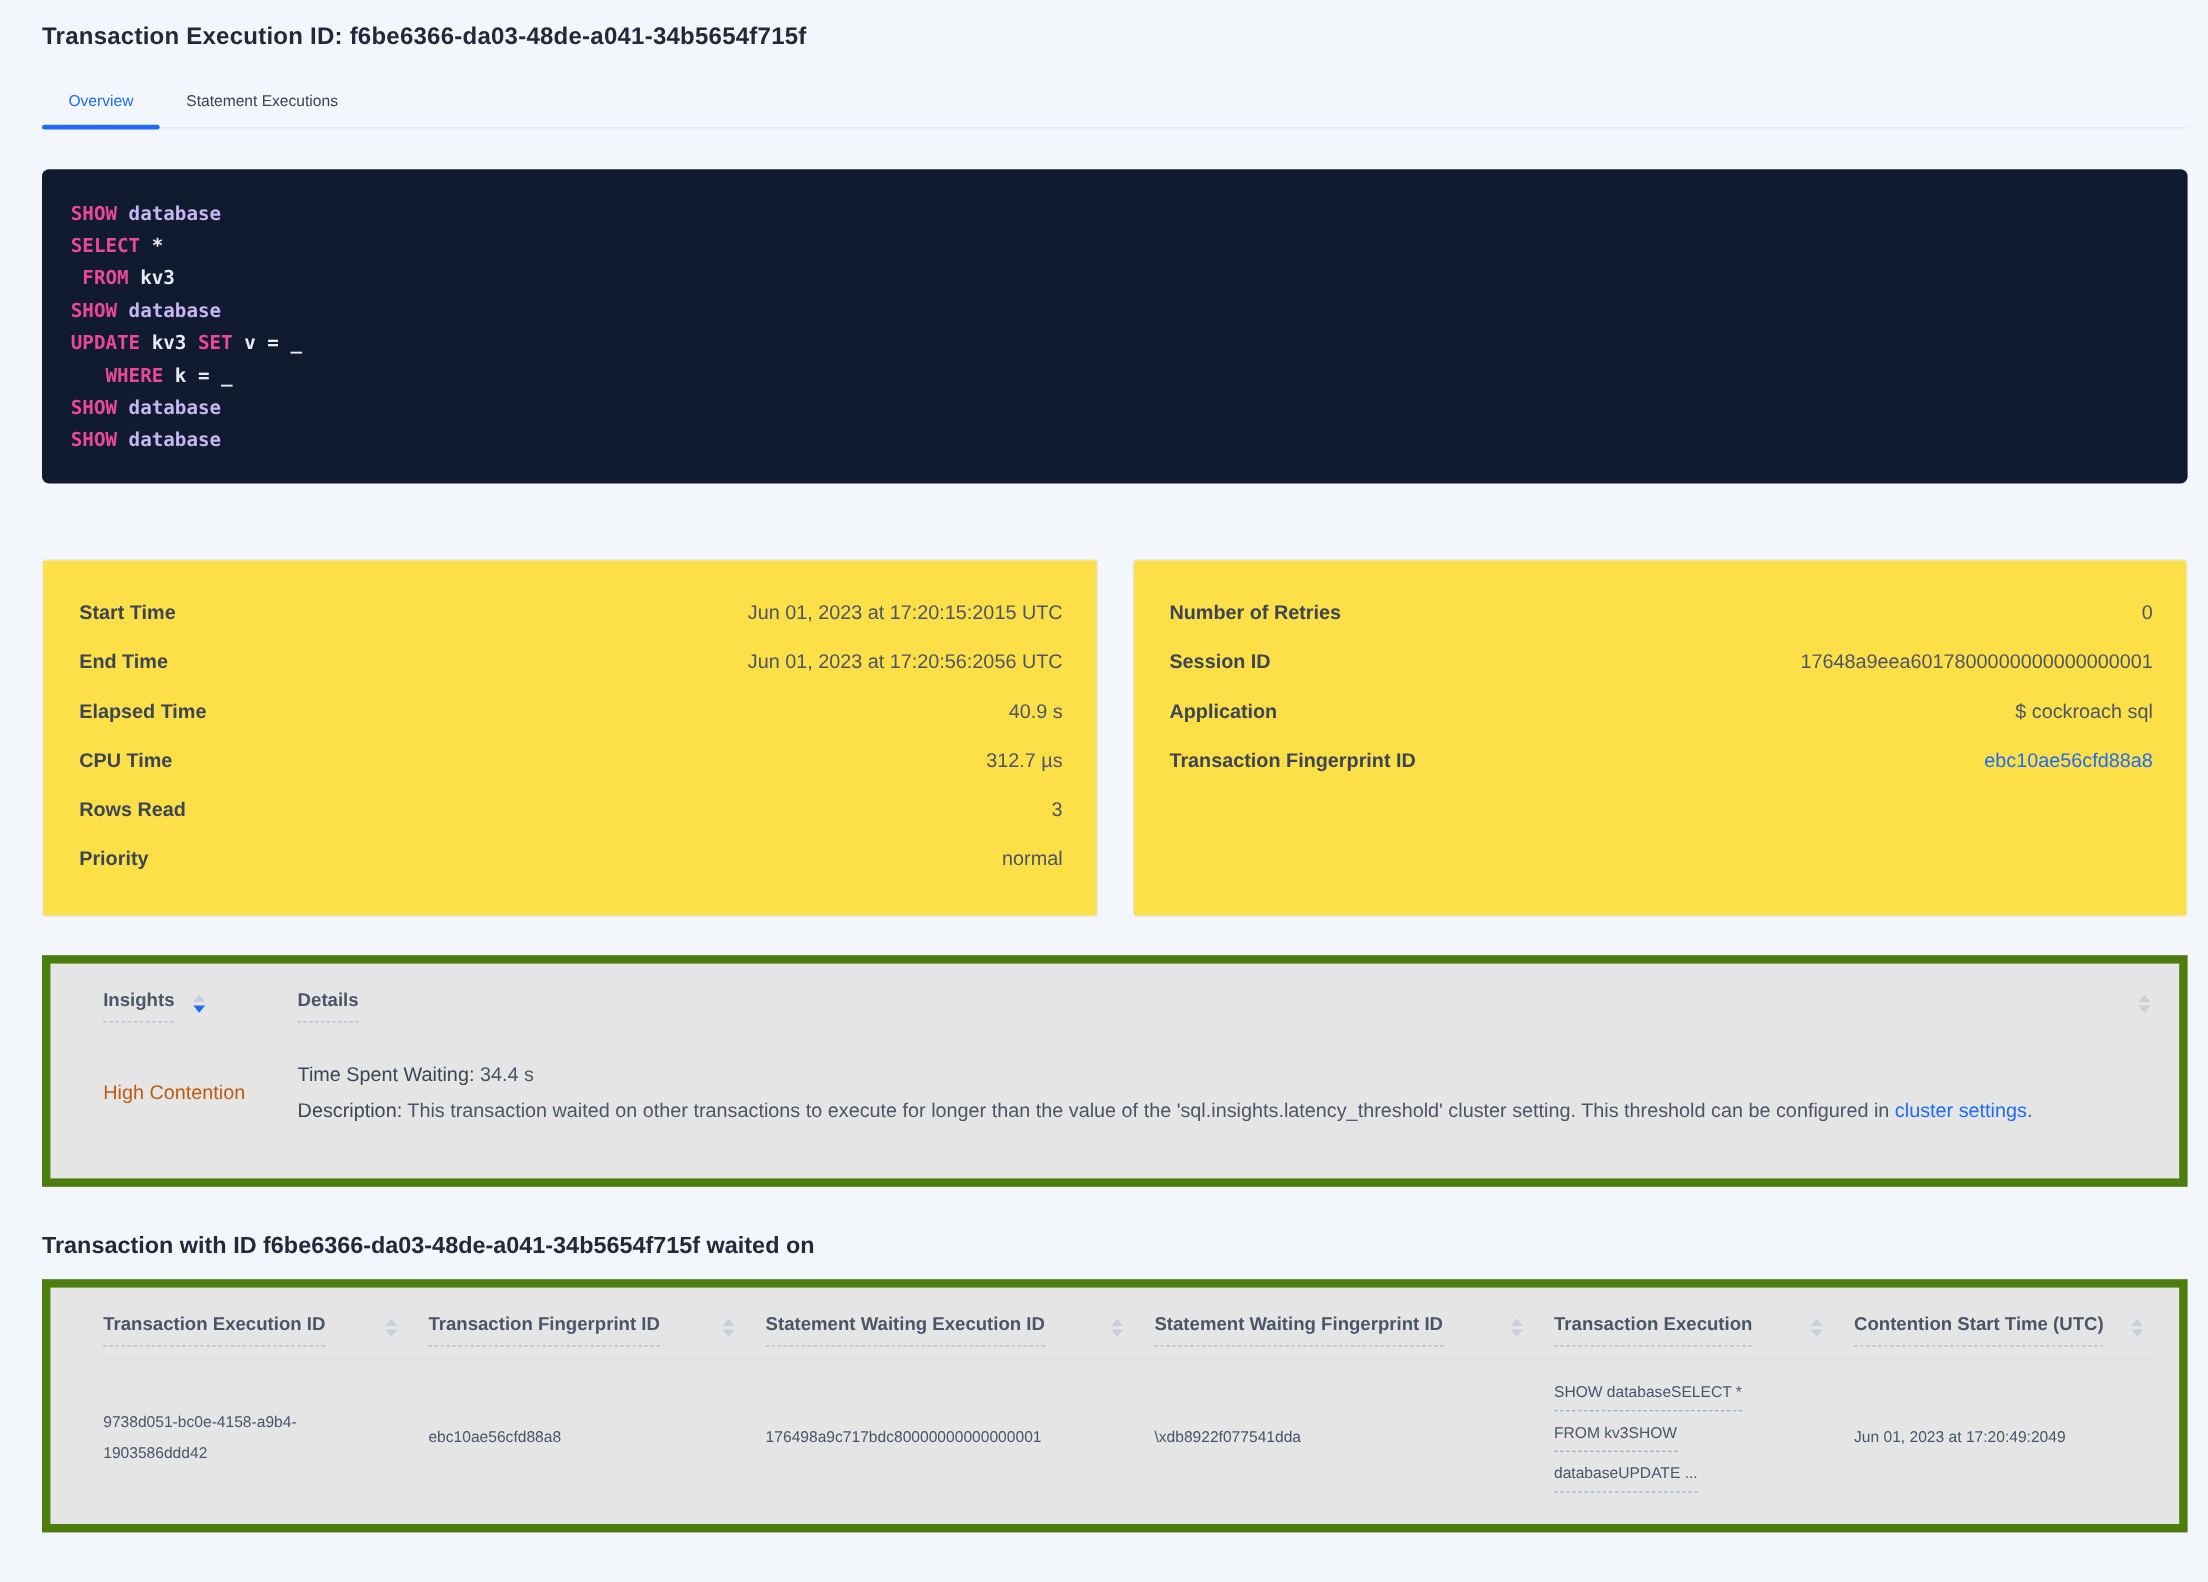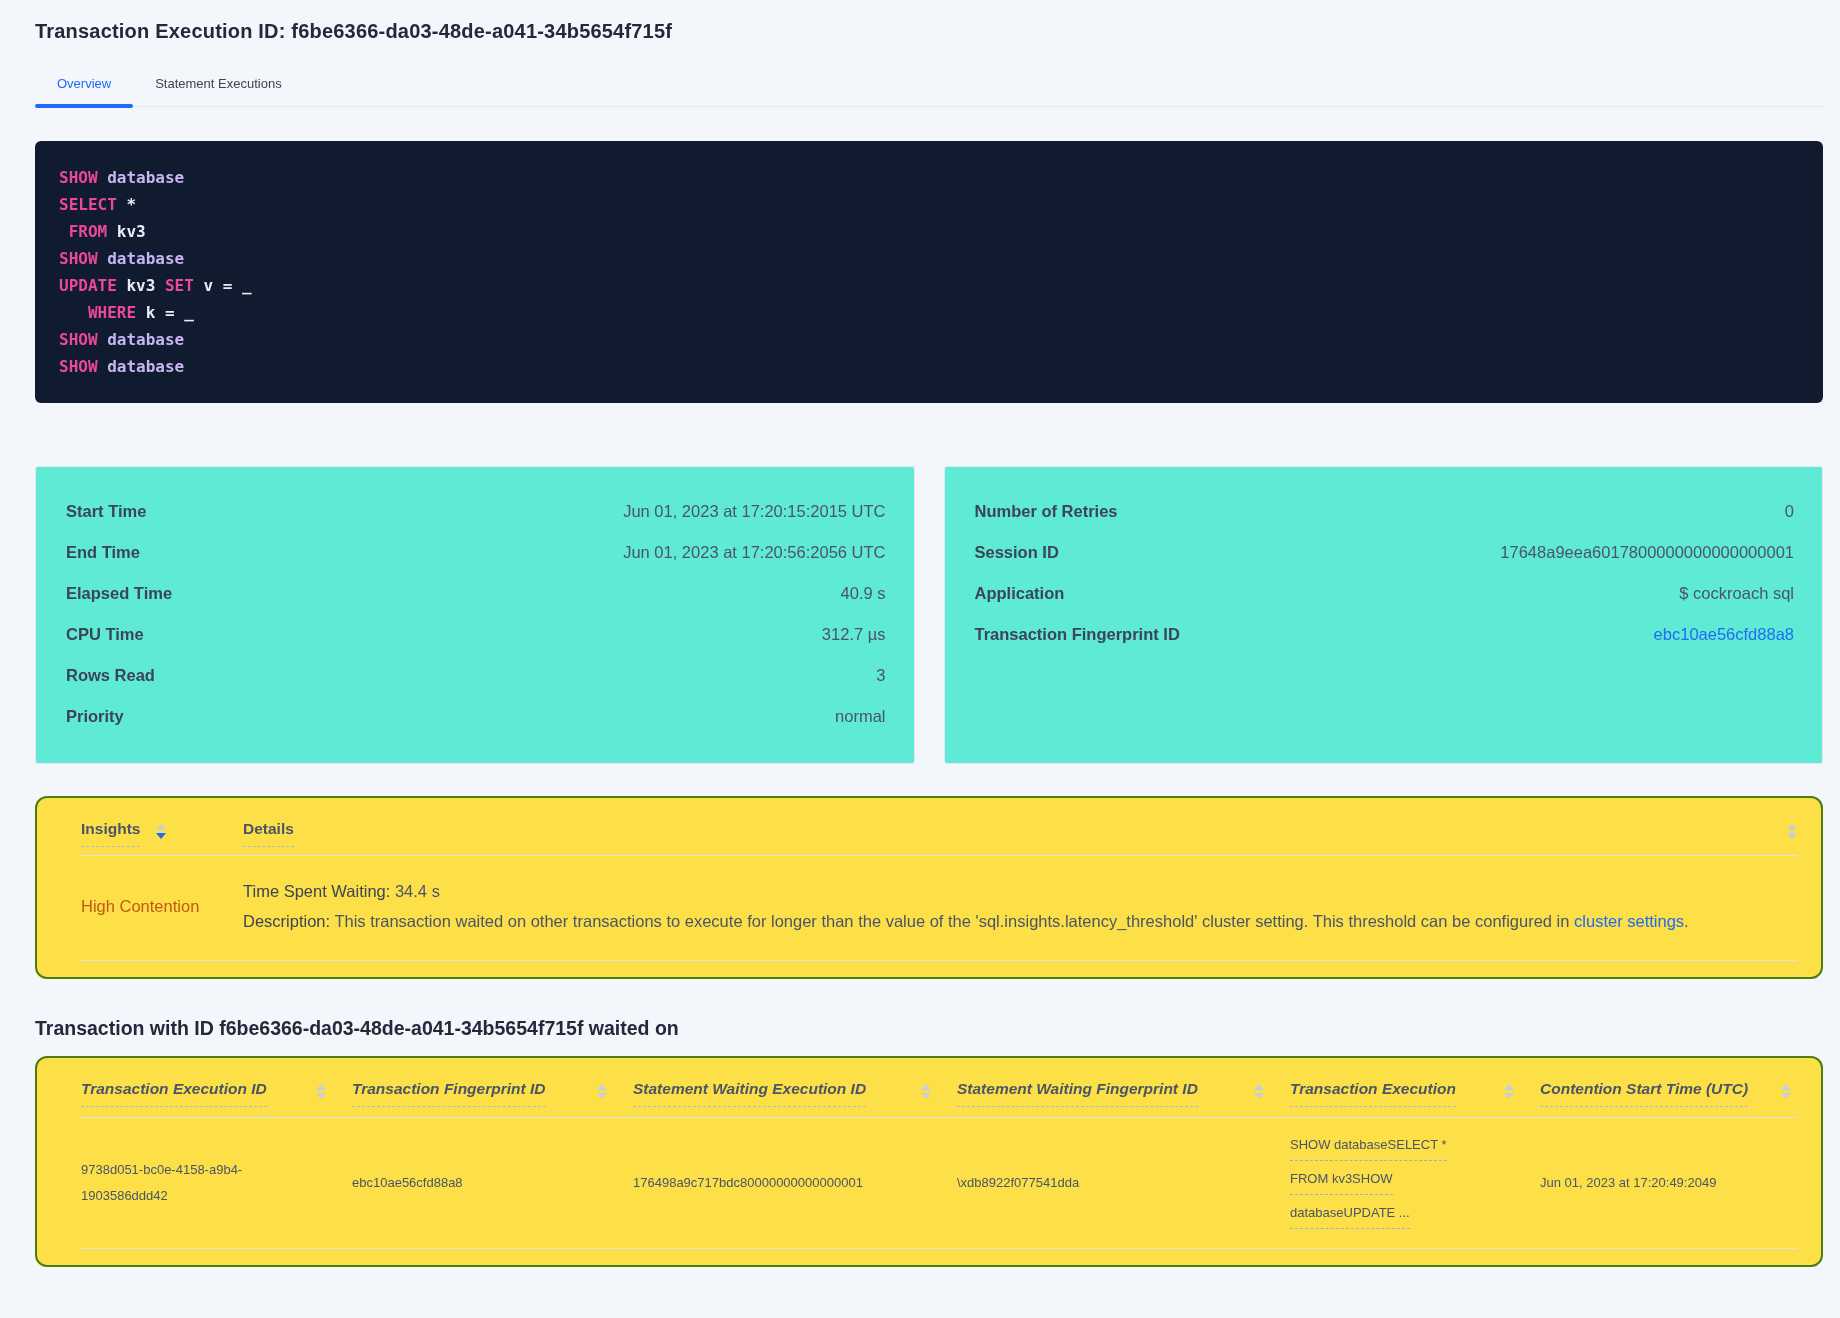--- a/index.html
+++ b/index.html
@@ -38,31 +38,31 @@
     font-size:16px; line-height:27px; font-weight:700;
     white-space:pre;
   }
   .kw  { color:#ec4899; }
   .kw2 { color:#c8b5f2; }
   .pl  { color:#e9ebf5; }
 
   
   .cards { display:flex; gap:29px; margin-bottom:32px; align-items:stretch; }
   .card {
-    flex:1; background:#5eead4; border:1px solid #e4e9f1; border-radius:3px;
+    flex:1; background:#fde047; border:1px solid #e4e9f1; border-radius:3px;
     padding:24px 28px 26px 30px;
   }
   .srow { display:flex; justify-content:space-between; align-items:center; height:41px; }
   .slabel { font-size:16.5px; font-weight:700; color:#3b4554; }
   .svalue { font-size:16.5px; color:#4a5568; }
   .svalue.link { color:#1f6bf3; cursor:pointer; }
 
   
   .tcard {
-    background:#fde047; border:2px solid #4d7c0f; border-radius:12px;
+    background:#e5e5e5; border:7px solid #4d7c0f; border-radius:0;
   }
   .insights-card { padding:6px 24px 0 44px; margin-bottom:38px; }
   .itable-header { display:flex; align-items:flex-start; padding:16px 0 8px; }
   .hlabel {
     display:inline-block; font-size:15.5px; font-weight:700; color:#4a5568;
     padding-bottom:8px; border-bottom:1px dashed #aebbcd;
   }
   .sorter { display:inline-flex; flex-direction:column; gap:3px; margin-top:4px; }
   .tri-up   { width:0; height:0; border-left:5px solid transparent; border-right:5px solid transparent; border-bottom:6px solid #c6cfdb; }
   .tri-down { width:0; height:0; border-left:5px solid transparent; border-right:5px solid transparent; border-top:6px solid #c6cfdb; }
@@ -73,21 +73,21 @@
   .cell-insight { width:162px; font-size:16.5px; color:#bf5b10; }
   .cell-details { flex:1; font-size:16.5px; line-height:30px; color:#4a5568; }
   .b { font-weight:400; color:#3b4554; }
   .inline-link { color:#1f6bf3; cursor:pointer; }
   .insights-tail { height:16px; }
 
   
   .section-heading { font-size:19.5px; font-weight:700; color:#23293a; margin-bottom:16px; }
   .waited-card { padding:0 24px 0 44px; height:211px; overflow:hidden; }
   .wgrid { display:grid; grid-template-columns:271px 281px 324px 333px 250px 1fr; }
-  .wheader { padding:22px 0 10px;font-style:italic; }
+  .wheader { padding:22px 0 10px; }
   .th { display:flex; align-items:flex-start; padding-right:26px; }
   .th .sorter { margin-left:auto; }
   .wrow { padding:14px 0; min-height:118px; align-items:center; }
   .td { font-size:13px; color:#4a5568; line-height:26px; padding-right:30px; overflow-wrap:break-word; }
   .txn-exec-line {
     display:block; width:fit-content; max-width:100%;
     border-bottom:1px dashed #9fb0c6; padding-bottom:2px; margin-bottom:5px;
     color:#4a5568; cursor:pointer;
   }
 </style>

